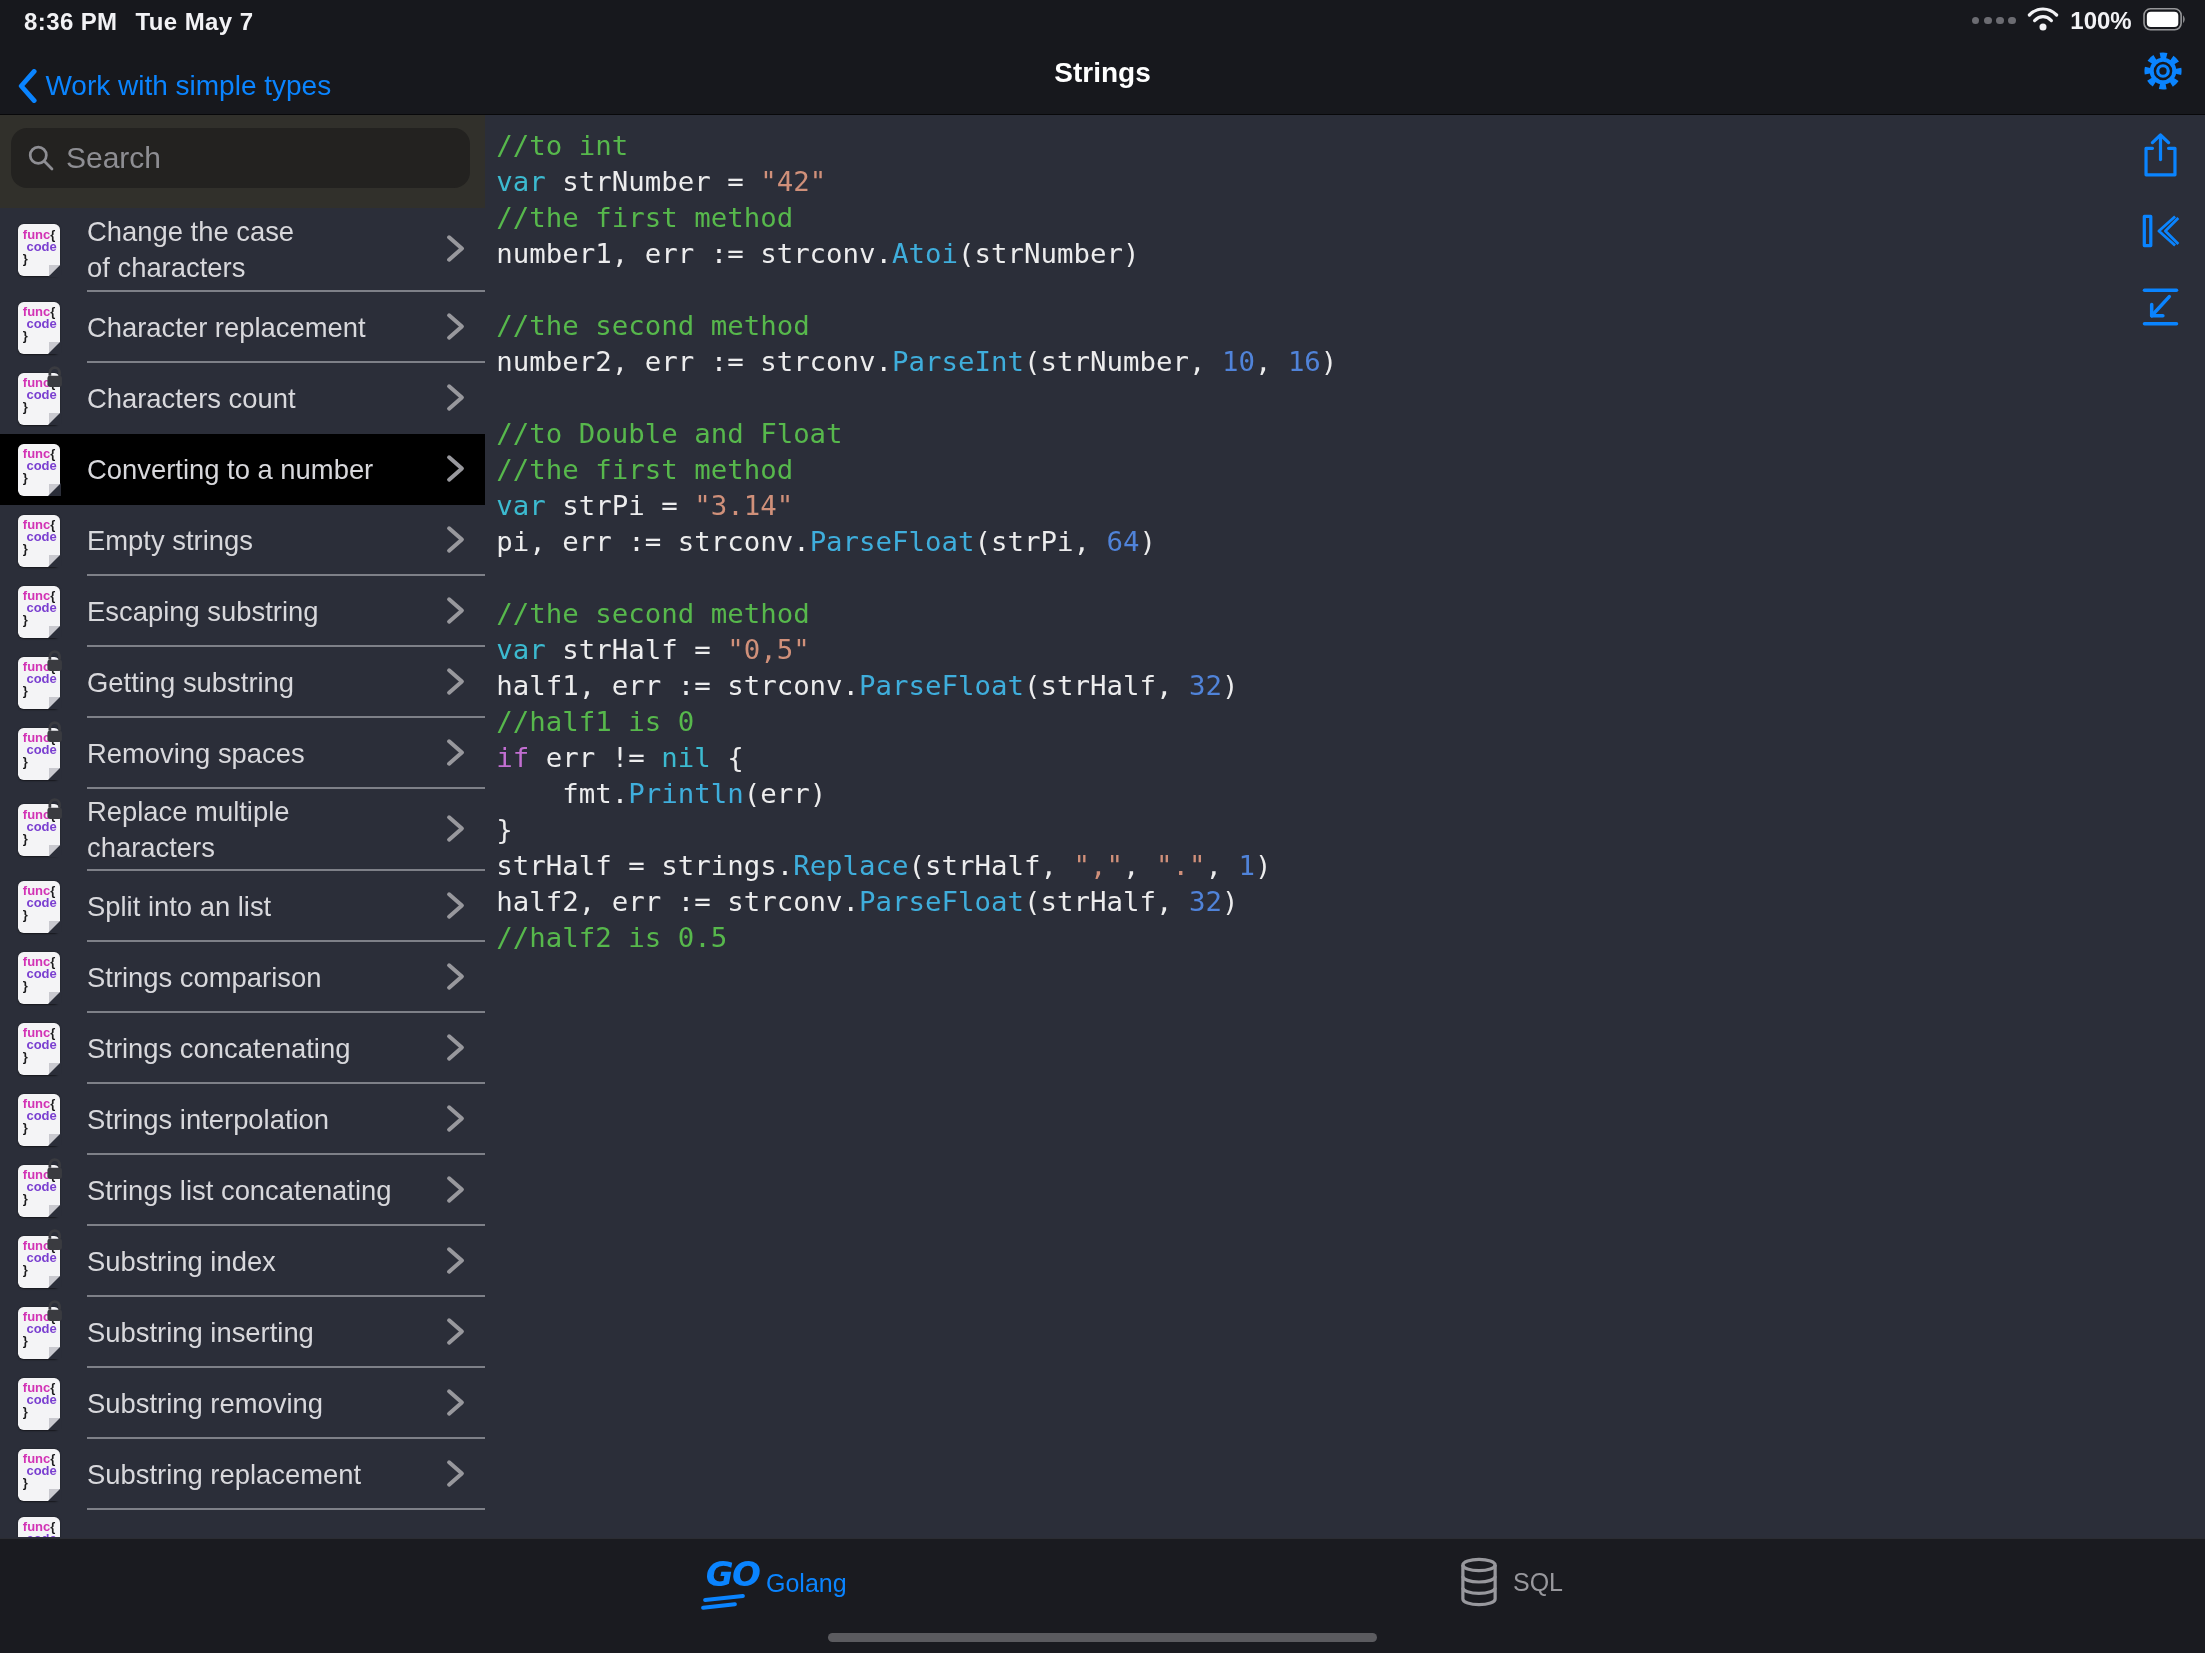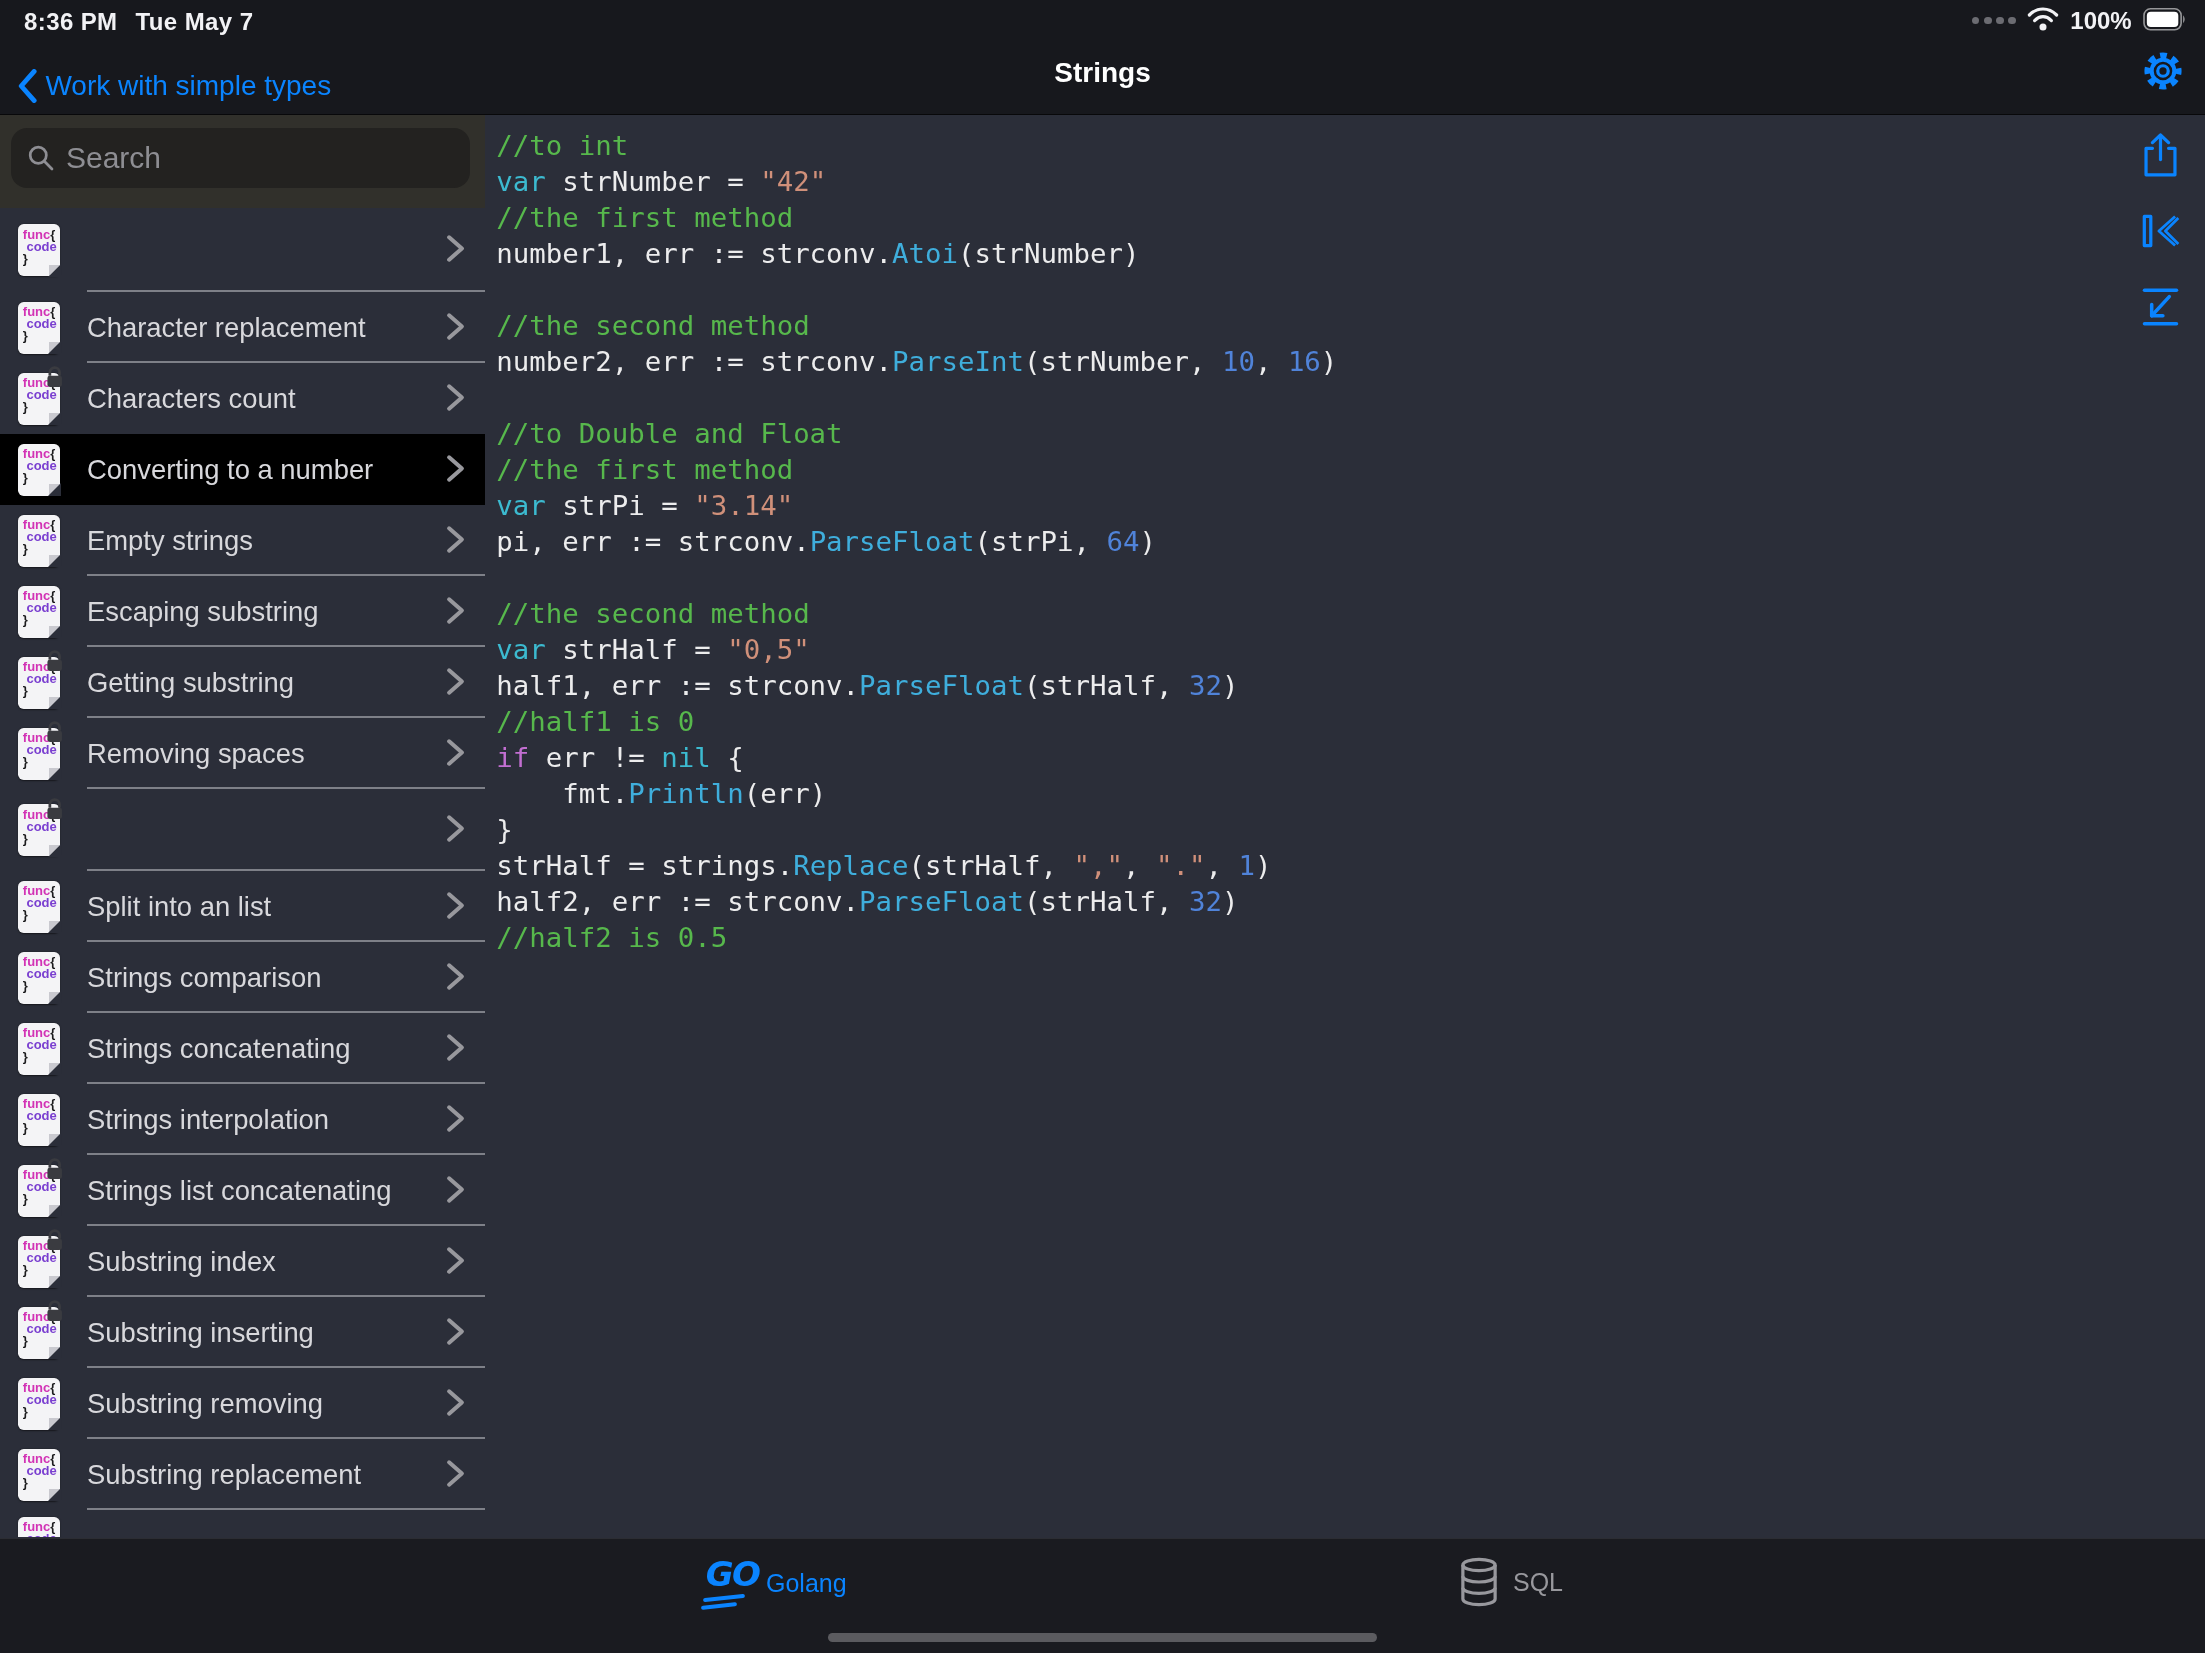--- a/index.html
+++ b/index.html
@@ -133,20 +133,21 @@
           <line x1="21.5" y1="21.5" x2="31" y2="31" stroke="#8E8E93" stroke-width="3.4" stroke-linecap="round"></line>
         </svg>
       <span>Search</span>
     </div>
   </div>
   <div class="list" id="sidebar-list">
       <div class="row double">
         <div class="doc-icon">
           <div class="doc-text"><span class="m">func</span><span class="b">{</span><br><span class="p">&nbsp;code</span><br><span class="b">}</span></div>
         </div>
+        <div class="row-label">Change the case<br>of characters</div>
         <span class="row-chevron"><svg width="21" height="32" viewBox="0 0 26 40">
             <polyline points="5,6 21,20 5,34" fill="none" stroke="#98989D" stroke-width="5" stroke-linecap="round" stroke-linejoin="round"></polyline>
           </svg></span>
         <div class="divider"></div>
       </div>
       <div class="row">
         <div class="doc-icon">
           <div class="doc-text"><span class="m">func</span><span class="b">{</span><br><span class="p">&nbsp;code</span><br><span class="b">}</span></div>
         </div>
         <div class="row-label">Character replacement</div>
@@ -226,20 +227,21 @@
         <div class="divider"></div>
       </div>
       <div class="row double2">
         <div class="doc-icon">
           <div class="doc-text"><span class="m">func</span><span class="b">{</span><br><span class="p">&nbsp;code</span><br><span class="b">}</span></div>
           <svg class="lock-badge" width="19.4" height="22.6" viewBox="0 0 24 28">
             <path d="M6 12 V8 a6 6 0 0 1 12 0 v4" fill="none" stroke="#3A3B40" stroke-width="3.4"></path>
             <rect x="3" y="12" width="18" height="14" rx="3" fill="#3A3B40"></rect>
           </svg>
         </div>
+        <div class="row-label">Replace multiple<br>characters</div>
         <span class="row-chevron"><svg width="21" height="32" viewBox="0 0 26 40">
             <polyline points="5,6 21,20 5,34" fill="none" stroke="#98989D" stroke-width="5" stroke-linecap="round" stroke-linejoin="round"></polyline>
           </svg></span>
         <div class="divider"></div>
       </div>
       <div class="row">
         <div class="doc-icon">
           <div class="doc-text"><span class="m">func</span><span class="b">{</span><br><span class="p">&nbsp;code</span><br><span class="b">}</span></div>
         </div>
         <div class="row-label">Split into an list</div>

